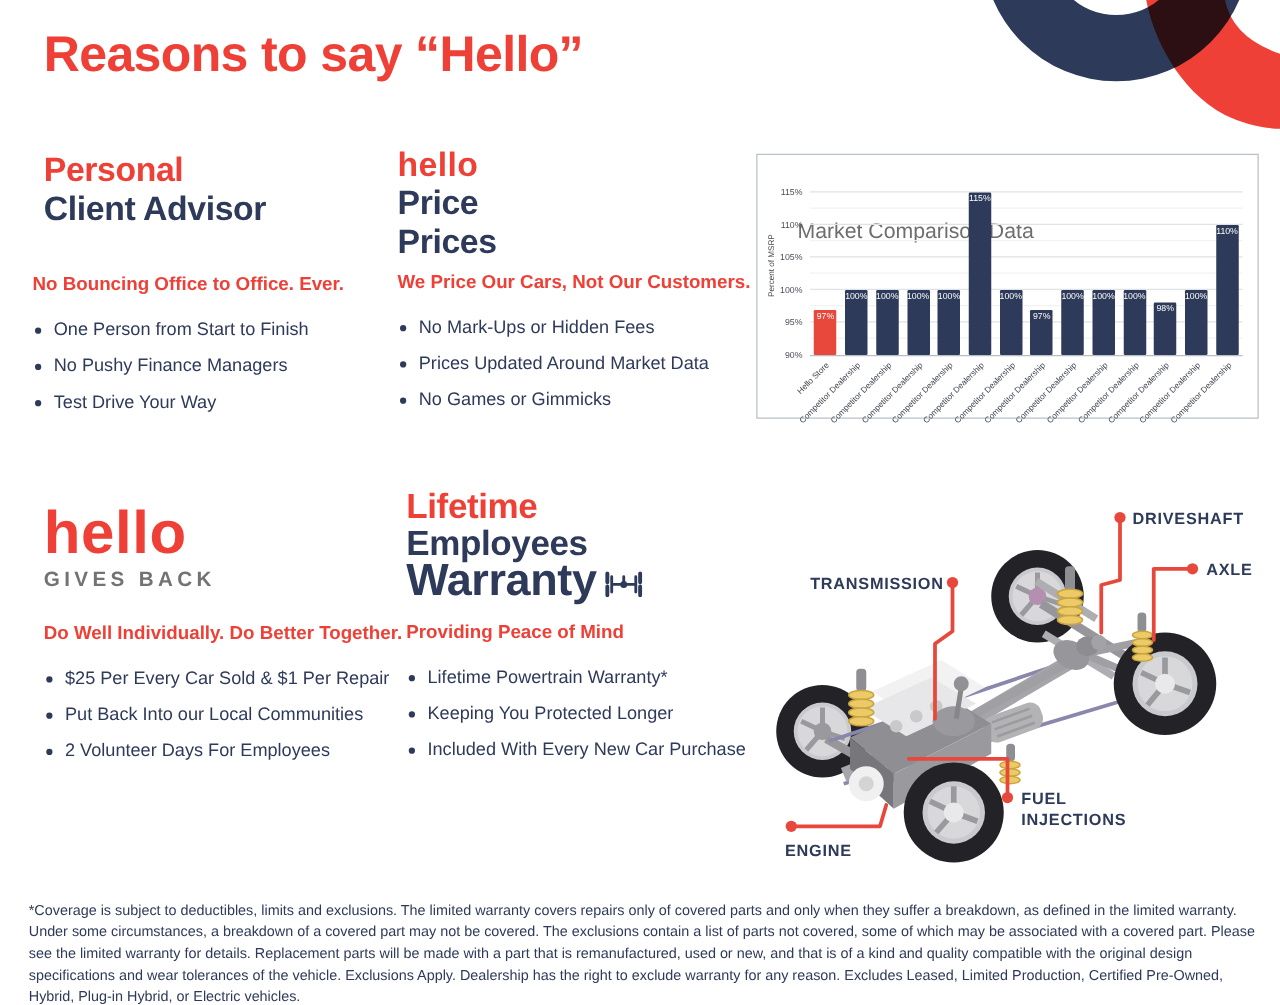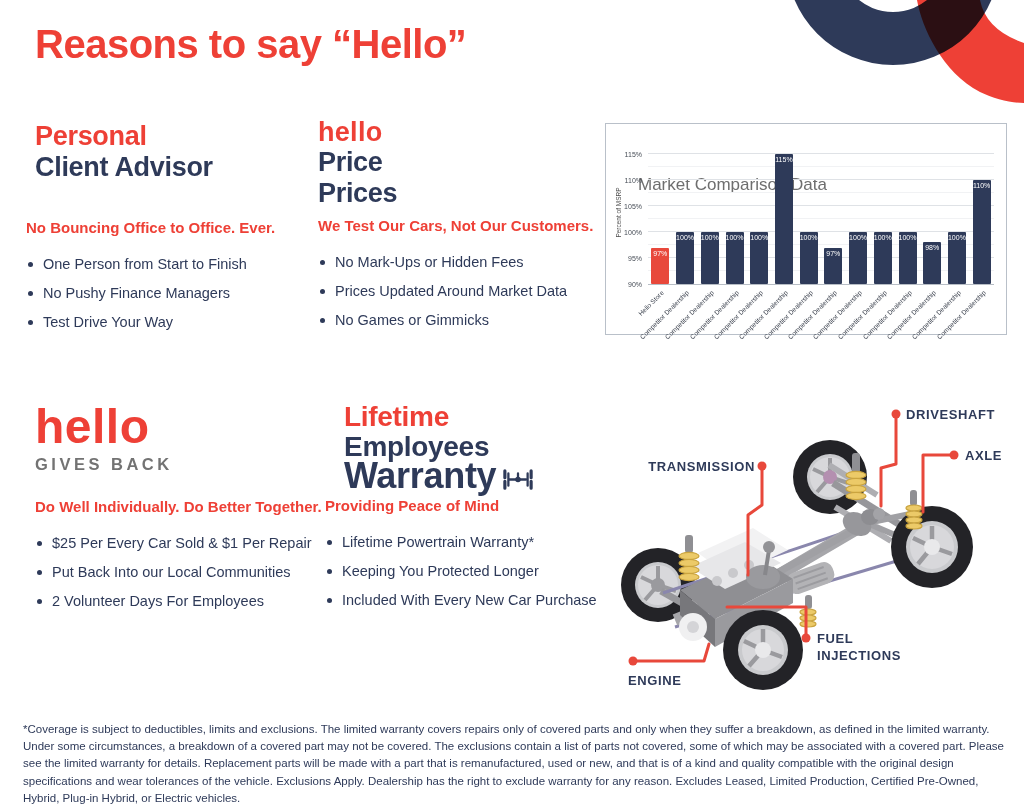--- a/index.html
+++ b/index.html
@@ -75,21 +75,21 @@
       <li>Test Drive Your Way</li>
     </ul>
   </div>
 
   <h2 class="sec-head" style="left:318px;top:117px;">
     <span class="hello-logo">hello</span>
     <span class="h-line navy">Price</span>
     <span class="h-line navy">Prices</span>
   </h2>
   <div class="sec-body" style="left:318px;top:217px;">
-    <p class="subhead">We Test Our Cars, Not Our Customers.</p>
+    <p class="subhead">We Price Our Cars, Not Our Customers.</p>
     <ul class="bullets">
       <li>No Mark-Ups or Hidden Fees</li>
       <li>Prices Updated Around Market Data</li>
       <li>No Games or Gimmicks</li>
     </ul>
   </div>
 
   <div class="chart-panel">
     <div class="chart-title">Market Comparison Data</div>
     <div class="ylabel">Percent of MSRP</div>
@@ -175,21 +175,21 @@
   </h2>
   <div class="sec-body" style="left:35px;top:498px;">
     <p class="subhead">Do Well Individually. Do Better Together.</p>
     <ul class="bullets">
       <li>$25 Per Every Car Sold &amp; $1 Per Repair</li>
       <li>Put Back Into our Local Communities</li>
       <li>2 Volunteer Days For Employees</li>
     </ul>
   </div>
 
-  <h2 class="sec-head" style="left:325px;top:402px;margin-left:19px;">
+  <h2 class="sec-head" style="left:325px;top:390px;">
     <span class="h-line accent" style="font-size:28px;line-height:30px;">Lifetime</span>
     <span class="h-line navy" style="font-size:28px;line-height:29px;">Employees</span>
     <span class="h-line navy" style="font-size:36px;line-height:29px;"><span>Warranty</span><svg class="wicon" width="30" height="21" viewBox="0 0 34 24">
           <g stroke="#2e3a59" stroke-width="2.6" stroke-linecap="round" fill="none">
             <path d="M2,2 v8 M2,14 v8 M32,2 v8 M32,14 v8" stroke-width="3.6"></path>
             <path d="M6,5 v14 M28,5 v14 M6,12 h20 M17,12 v-7"></path>
           </g>
           <circle cx="17" cy="12" r="3.2" fill="#2e3a59"></circle>
         </svg></span>
   </h2>

